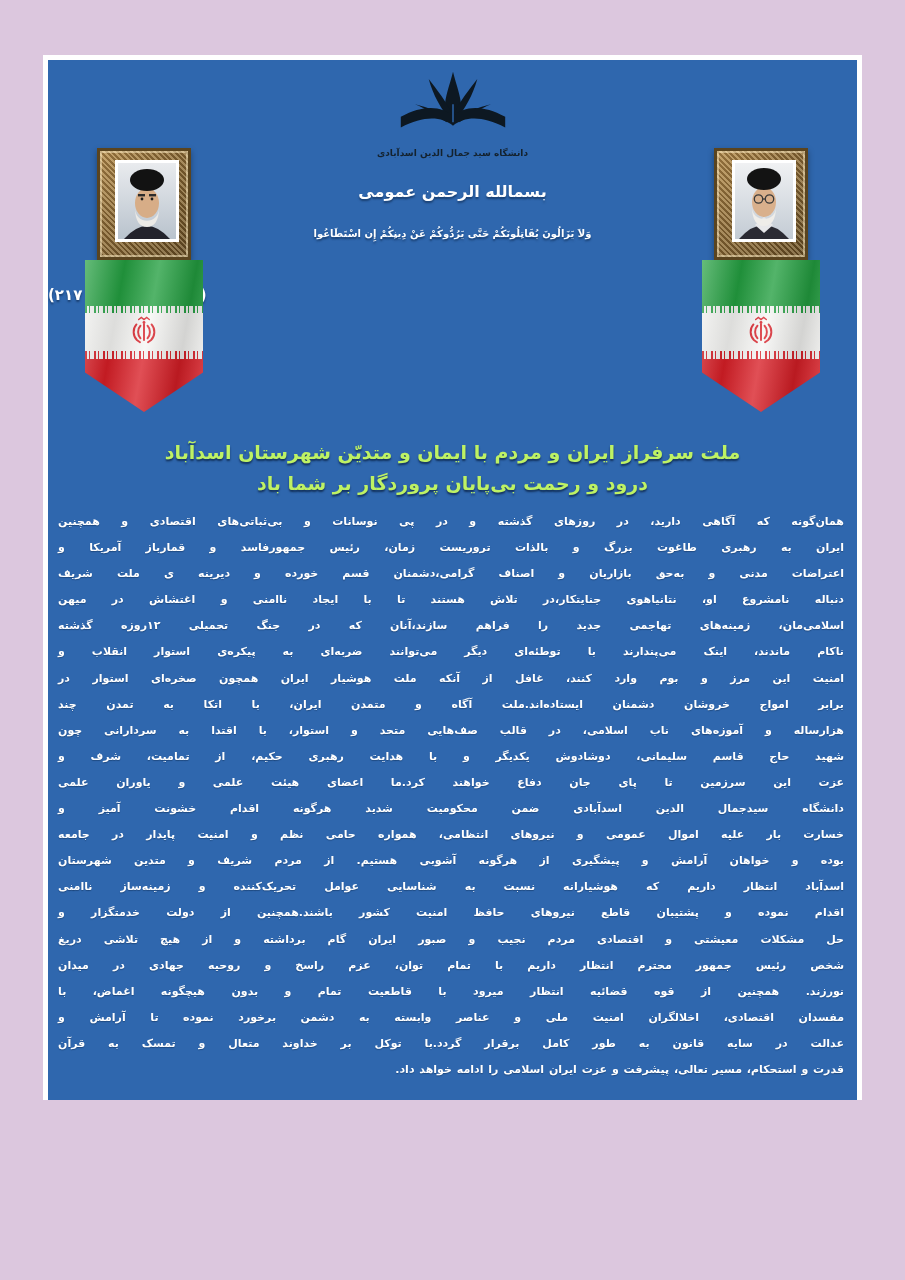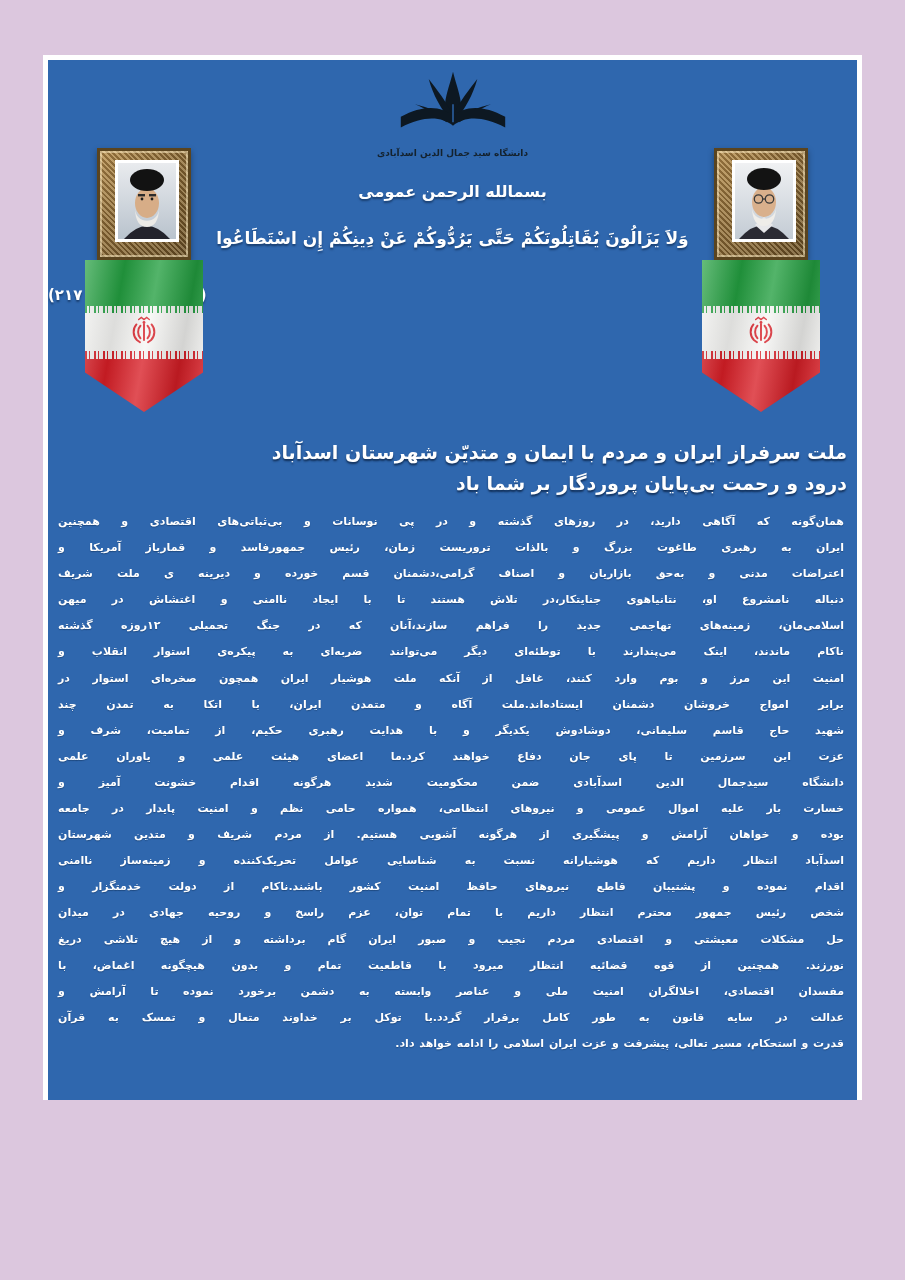--- a/index.html
+++ b/index.html
@@ -23,21 +23,21 @@
     margin-top:2px;font-size:9px;font-weight:bold;color:#14222e;
     letter-spacing:.5px;
   }
   .bismillah{
     position:absolute;top:122px;left:0;right:0;text-align:center;
     color:#fff;font-weight:bold;font-size:16px;
     text-shadow:0 2px 2px rgba(8,30,60,.55);
   }
   .verse{
     position:absolute;top:168px;left:0;right:0;text-align:center;
-    color:#fff;font-weight:bold;font-size:17px;
+    color:#fff;font-weight:bold;font-size:10px;
     text-shadow:0 2px 2px rgba(8,30,60,.55);
   }
   .verse-ref{
     position:absolute;top:226px;left:0;right:0;text-align:left;
     color:#fff;font-weight:bold;font-size:15px;
     text-shadow:0 2px 2px rgba(8,30,60,.55);
   }
   
   .banner{position:absolute;top:88px;width:118px;}
   .banner.left{left:37px;}
@@ -66,21 +66,21 @@
   .band.white{top:35%;height:25%;background:#f6f6f4;}
   .band.kufic-bottom{top:60%;height:5%;background-color:#f4f4f2;
     background-image:repeating-linear-gradient(90deg,#d81e26 0 2px,transparent 2px 4px,#d81e26 4px 5px,transparent 5px 9px);}
   .band.red{top:65%;height:35%;background:#d81e26;}
   .flag .emblem{position:absolute;top:35%;left:50%;transform:translateX(-50%);height:25%;display:flex;align-items:center;}
   .flag .shade{position:absolute;inset:0;
     background:linear-gradient(100deg,rgba(255,255,255,.30) 0%,rgba(0,0,0,.10) 28%,rgba(255,255,255,.22) 52%,rgba(0,0,0,.14) 78%,rgba(255,255,255,.18) 100%);}
   
   .salutation{
     position:absolute;top:377px;right:10px;left:10px;
-    text-align:right;color:#ffffff;font-weight:bold;font-size:19px;
+    text-align:center;color:#bef264;font-weight:bold;font-size:19px;
     line-height:31px;
     text-shadow:0 2px 2px rgba(6,26,56,.7);
   }
   
   .body-text{
     position:absolute;top:449px;right:13px;left:10px;
     color:#fff;font-weight:bold;font-size:11px;
     text-shadow:0 1px 1px rgba(8,32,66,.4);
   }
   .jline{
@@ -213,29 +213,30 @@
 
     <div class="body-text">
       <div class="jline">همان‌گونه که آگاهی دارید، در روزهای گذشته و در پی نوسانات و بی‌ثباتی‌های اقتصادی و همچنین</div>
       <div class="jline">ایران به رهبری طاغوت بزرگ و بالذات تروریست زمان، رئیس جمهورفاسد و قمارباز آمریکا و</div>
       <div class="jline">اعتراضات مدنی و به‌حق بازاریان و اصناف گرامی،دشمنان قسم خورده و دیرینه ی ملت شریف</div>
       <div class="jline">دنباله نامشروع او، نتانیاهوی جنایتکار،در تلاش هستند تا با ایجاد ناامنی و اغتشاش در میهن</div>
       <div class="jline">اسلامی‌مان، زمینه‌های تهاجمی جدید را فراهم سازند،آنان که در جنگ تحمیلی ۱۲روزه گذشته</div>
       <div class="jline">ناکام ماندند، اینک می‌پندارند با توطئه‌ای دیگر می‌توانند ضربه‌ای به پیکره‌ی استوار انقلاب و</div>
       <div class="jline">امنیت این مرز و بوم وارد کنند، غافل از آنکه ملت هوشیار ایران همچون صخره‌ای استوار در</div>
       <div class="jline">برابر امواج خروشان دشمنان ایستاده‌اند.ملت آگاه و متمدن ایران، با اتکا به تمدن چند</div>
+      <div class="jline">هزارساله و آموزه‌های ناب اسلامی، در قالب صف‌هایی متحد و استوار، با اقتدا به سردارانی چون</div>
       <div class="jline">شهید حاج قاسم سلیمانی، دوشادوش یکدیگر و با هدایت رهبری حکیم، از تمامیت، شرف و</div>
       <div class="jline">عزت این سرزمین تا پای جان دفاع خواهند کرد.ما اعضای هیئت علمی و یاوران علمی</div>
       <div class="jline">دانشگاه سیدجمال الدین اسدآبادی ضمن محکومیت شدید هرگونه اقدام خشونت آمیز و</div>
       <div class="jline">خسارت بار علیه اموال عمومی و نیروهای انتظامی، همواره حامی نظم و امنیت پایدار در جامعه</div>
       <div class="jline">بوده و خواهان آرامش و پیشگیری از هرگونه آشوبی هستیم. از مردم شریف و متدین شهرستان</div>
       <div class="jline">اسدآباد انتظار داریم که هوشیارانه نسبت به شناسایی عوامل تحریک‌کننده و زمینه‌ساز ناامنی</div>
-      <div class="jline">اقدام نموده و پشتیبان قاطع نیروهای حافظ امنیت کشور باشند.ناکام از دولت خدمتگزار و</div>
+      <div class="jline">اقدام نموده و پشتیبان قاطع نیروهای حافظ امنیت کشور باشند.همچنین از دولت خدمتگزار و</div>
+      <div class="jline">حل مشکلات معیشتی و اقتصادی مردم نجیب و صبور ایران گام برداشته و از هیچ تلاشی دریغ</div>
       <div class="jline">شخص رئیس جمهور محترم انتظار داریم با تمام توان، عزم راسخ و روحیه جهادی در میدان</div>
-      <div class="jline">حل مشکلات معیشتی و اقتصادی مردم نجیب و صبور ایران گام برداشته و از هیچ تلاشی دریغ</div>
       <div class="jline">نورزند. همچنین از قوه قضائیه انتظار میرود با قاطعیت تمام و بدون هیچگونه اغماض، با</div>
       <div class="jline">مفسدان اقتصادی، اخلالگران امنیت ملی و عناصر وابسته به دشمن برخورد نموده تا آرامش و</div>
       <div class="jline">عدالت در سایه قانون به طور کامل برقرار گردد.با توکل بر خداوند متعال و تمسک به قرآن</div>
       <div class="jline last">قدرت و استحکام، مسیر تعالی، پیشرفت و عزت ایران اسلامی را ادامه خواهد داد.</div>
     </div>
 
     <div class="signature">
       <div>جمعی از اعضای هیئت علمی ویاوران علمی</div>
       <div>دانشگاه سید جمال الدین اسدآبادی</div>
     </div>

